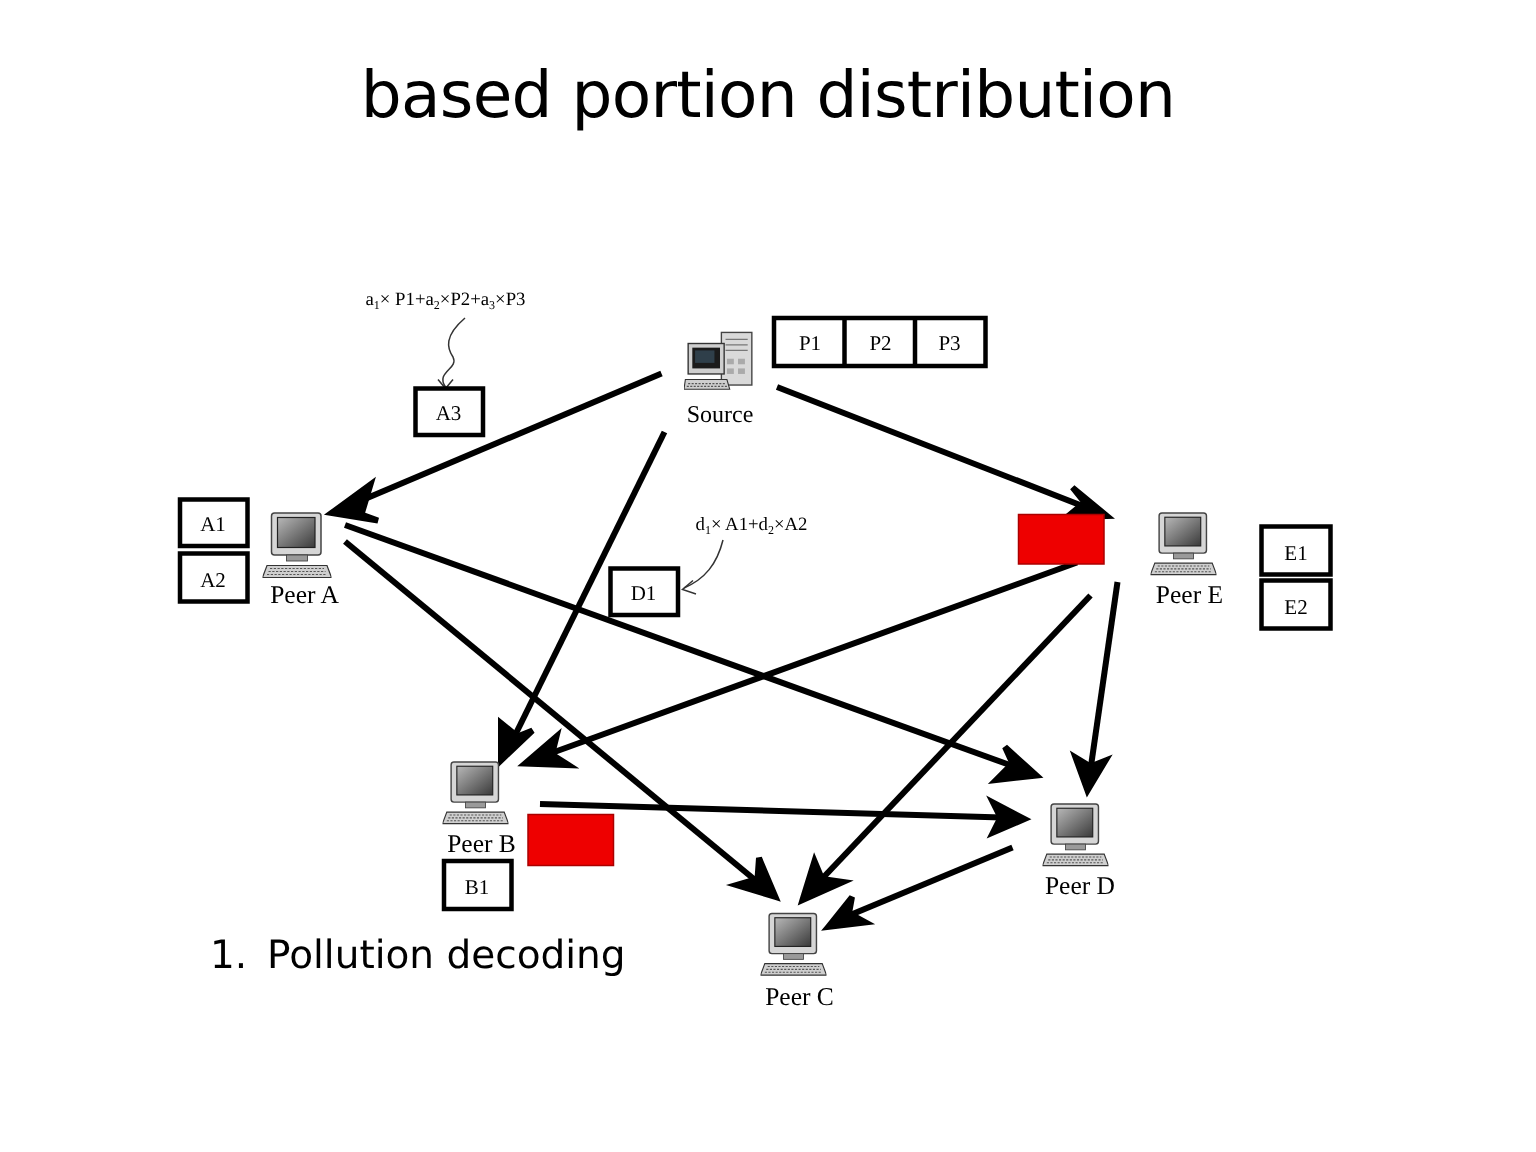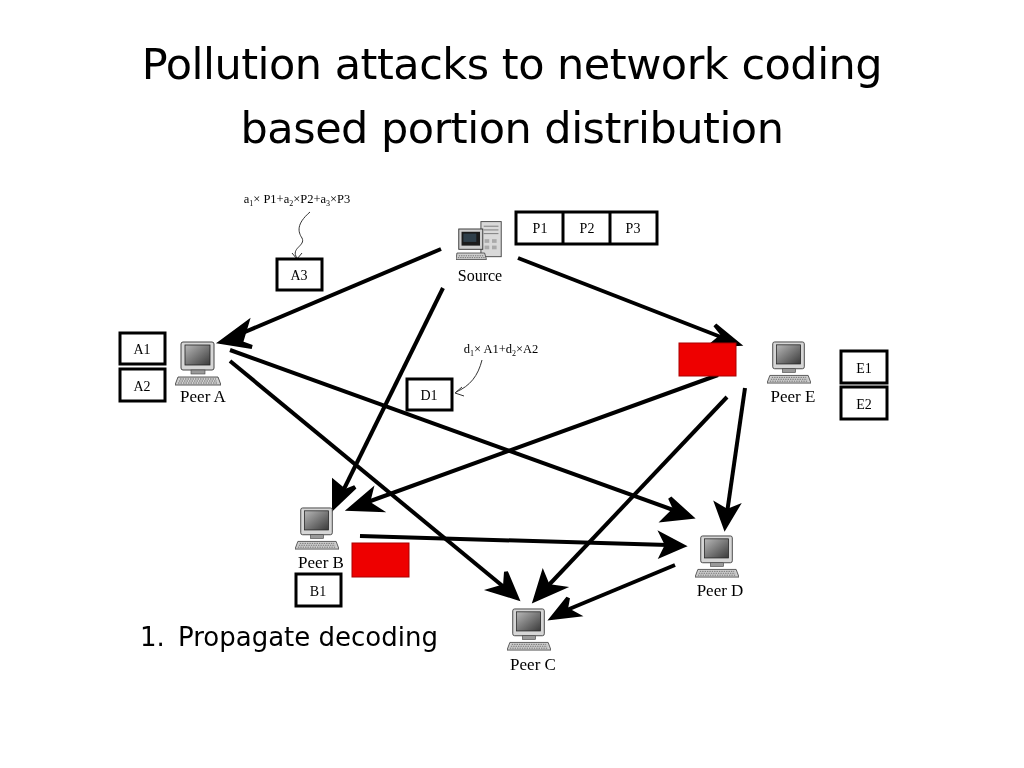--- a/index.html
+++ b/index.html
@@ -12,21 +12,20 @@
   svg.diagram { position: absolute; left: 0; top: 0; width: 1024px; height: 768px; }
   .serif { font-family: "Liberation Serif", "DejaVu Serif", serif; }
   .bullets { position: absolute; left: 140px; top: 617px; font-family: "DejaVu Sans", sans-serif;
              font-size: 26px; line-height: 40px; white-space: nowrap; }
   .bullets .num { display: inline-block; width: 38px; }
 </style>
 </head>
 <body>
 
 <div class="title">
-  <div>Pollution attacks to network coding</div>
   <div>based portion distribution</div>
 </div>
 
 <svg class="diagram" viewBox="0 0 1024 768">
   <defs>
     <marker id="ah" viewBox="0 0 10 10" refX="9" refY="5" markerWidth="7" markerHeight="7" orient="auto" markerUnits="userSpaceOnUse">
     </marker>
     <linearGradient id="scr" x1="0" y1="0" x2="1" y2="1">
       <stop offset="0" stop-color="#b8b8b8"></stop>
         <stop offset="1" stop-color="#3a3a3a"></stop>
@@ -135,15 +134,15 @@
   </g>
 
   <g>
     <use href="#pc" x="507" y="608" width="44" height="44"></use>
     <text class="serif" x="533" y="670" font-size="17" text-anchor="middle">Peer C</text>
   </g>
 </svg>
 
 <div class="bullets">
   <div>
-    <span class="num">1.</span><span>Propagate decoding</span>
+    <span class="num">1.</span><span>Pollution decoding</span>
   </div>
 </div>
 
 </body></html>

